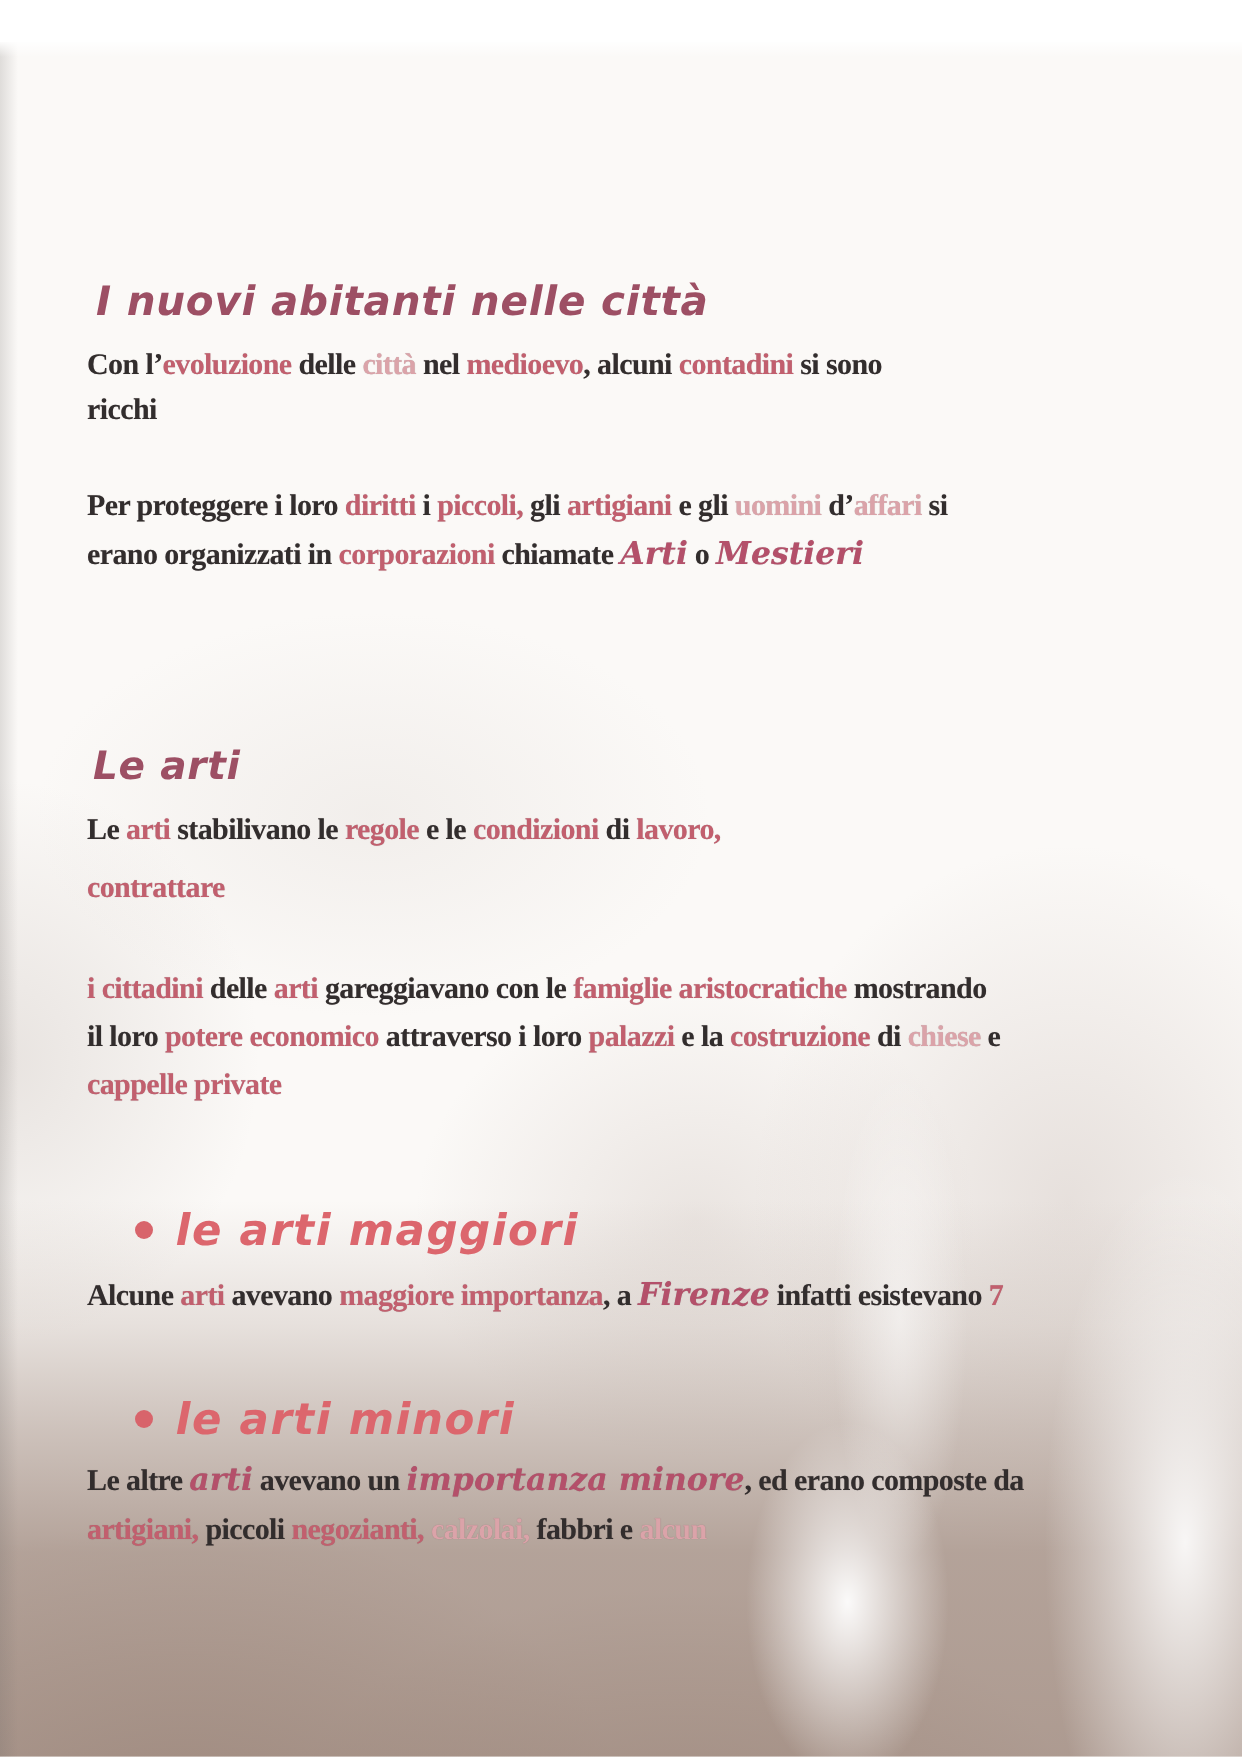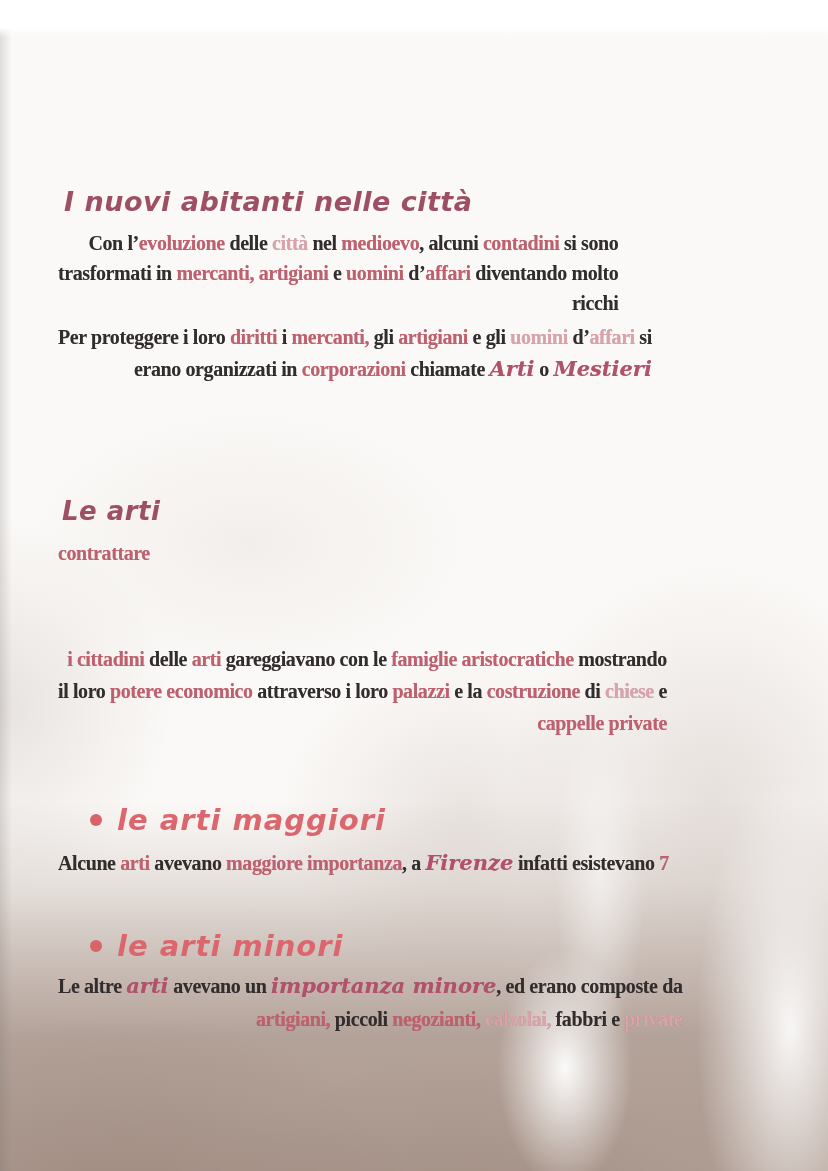--- a/index.html
+++ b/index.html
@@ -47,21 +47,21 @@
   .title{left:64px;top:158px;font-size:27px;}
   .h2{left:62px;top:468px;font-size:26px;}
   .bullet-row{display:flex;align-items:center;gap:15px;}
   .bullet-row .h3{font-size:29px;color:#dc666d;letter-spacing:1px;}
   .dot{width:12px;height:12px;border-radius:50%;background:#d8646b;flex:0 0 auto;}
   #h-maggiori{left:90px;top:775px;}
   #h-minori{left:90px;top:901px;}
 
   .para{font-size:20px;font-weight:bold;letter-spacing:-0.4px;
     text-shadow:0 0 0.5px rgba(60,50,50,0.35);}
-  .para .line{white-space:pre;text-align:right;}
+  .para .line{white-space:pre;}
   #p1{left:58px;top:200px;}  #p1 .line{line-height:30px;}
   #p2{left:58px;top:293px;}  #p2 .line{line-height:32px;}
   #p3{left:58px;top:506px;}  #p3 .line{line-height:39px;}
   #p4{left:58px;top:615px;}  #p4 .line{line-height:32px;}
   #p5{left:58px;top:818px;}  #p5 .line{line-height:33px;}
   #p6{left:58px;top:941px;}  #p6 .line{line-height:33px;}
 
   .c-k{color:#322d2d;}
   .c-p{color:#c25f6e;}
   .c-pl{color:#dba3a9;}
@@ -70,31 +70,31 @@
 </head>
 <body>
 
 <div class="page">
   <div class="shadows"></div>
 
   <h1 class="abs h-script title">I nuovi abitanti nelle città</h1>
 
   <div class="abs para" id="p1">
       <div class="line"><span class="c-k">Con l’</span><span class="c-p">evoluzione</span><span class="c-k"> delle </span><span class="c-pl">città</span><span class="c-k"> nel </span><span class="c-p">medioevo</span><span class="c-k">, alcuni </span><span class="c-p">contadini</span><span class="c-k"> si sono</span></div>
-      <div class="line"><span class="c-k">trasformati in </span><span class="c-p">mercanti, artigiani</span><span class="c-k"> e </span><span class="c-p">uomini</span><span class="c-k"> d’</span><span class="c-p">affari</span><span class="c-k"> diventando molto</span></div>
       <div class="line"><span class="c-k">ricchi</span></div>
     </div>
   <div class="abs para" id="p2">
-      <div class="line"><span class="c-k">Per proteggere i loro </span><span class="c-p">diritti</span><span class="c-k"> i </span><span class="c-p">mercanti,</span><span class="c-k"> gli </span><span class="c-p">artigiani</span><span class="c-k"> e gli </span><span class="c-pl">uomini</span><span class="c-k"> d’</span><span class="c-pl">affari</span><span class="c-k"> si</span></div>
+      <div class="line"><span class="c-k">Per proteggere i loro </span><span class="c-p">diritti</span><span class="c-k"> i </span><span class="c-p">piccoli,</span><span class="c-k"> gli </span><span class="c-p">artigiani</span><span class="c-k"> e gli </span><span class="c-pl">uomini</span><span class="c-k"> d’</span><span class="c-pl">affari</span><span class="c-k"> si</span></div>
       <div class="line"><span class="c-k">erano organizzati in </span><span class="c-p">corporazioni</span><span class="c-k"> chiamate </span><span class="c-s">Arti</span><span class="c-k"> o </span><span class="c-s">Mestieri</span></div>
     </div>
 
   <h2 class="abs h-script h2">Le arti</h2>
 
   <div class="abs para" id="p3">
+      <div class="line"><span class="c-k">Le </span><span class="c-p">arti</span><span class="c-k"> stabilivano le </span><span class="c-p">regole</span><span class="c-k"> e le </span><span class="c-p">condizioni</span><span class="c-k"> di </span><span class="c-p">lavoro,</span></div>
       <div class="line"><span class="c-p">contrattare</span></div>
     </div>
   <div class="abs para" id="p4">
       <div class="line"><span class="c-p">i cittadini</span><span class="c-k"> delle </span><span class="c-p">arti</span><span class="c-k"> gareggiavano con le </span><span class="c-p">famiglie aristocratiche</span><span class="c-k"> mostrando</span></div>
       <div class="line"><span class="c-k">il loro </span><span class="c-p">potere economico</span><span class="c-k"> attraverso i loro </span><span class="c-p">palazzi</span><span class="c-k"> e la </span><span class="c-p">costruzione</span><span class="c-k"> di </span><span class="c-pl">chiese</span><span class="c-k"> e</span></div>
       <div class="line"><span class="c-p">cappelle private</span></div>
     </div>
 
   <div class="abs bullet-row" id="h-maggiori">
     <span class="dot"></span>
@@ -103,19 +103,19 @@
   <div class="abs para" id="p5">
       <div class="line"><span class="c-k">Alcune </span><span class="c-p">arti</span><span class="c-k"> avevano </span><span class="c-p">maggiore importanza</span><span class="c-k">, a </span><span class="c-s">Firenze</span><span class="c-k"> infatti esistevano </span><span class="c-p">7</span></div>
     </div>
 
   <div class="abs bullet-row" id="h-minori">
     <span class="dot"></span>
     <span class="h-script h3">le arti minori</span>
   </div>
   <div class="abs para" id="p6">
       <div class="line"><span class="c-k">Le altre </span><span class="c-s">arti</span><span class="c-k"> avevano un </span><span class="c-s">importanza minore</span><span class="c-k">, ed erano composte da</span></div>
-      <div class="line"><span class="c-p">artigiani,</span><span class="c-k"> piccoli </span><span class="c-p">negozianti,</span><span class="c-k"> </span><span class="c-pl">calzolai,</span><span class="c-k"> fabbri e </span><span class="c-pl">private</span></div>
+      <div class="line"><span class="c-p">artigiani,</span><span class="c-k"> piccoli </span><span class="c-p">negozianti,</span><span class="c-k"> </span><span class="c-pl">calzolai,</span><span class="c-k"> fabbri e </span><span class="c-pl">alcun</span></div>
     </div>
 
   <div class="edge-left"></div>
   <div class="edge-top"></div>
   <div class="edge-bottom"></div>
 </div>
 
 </body></html>

